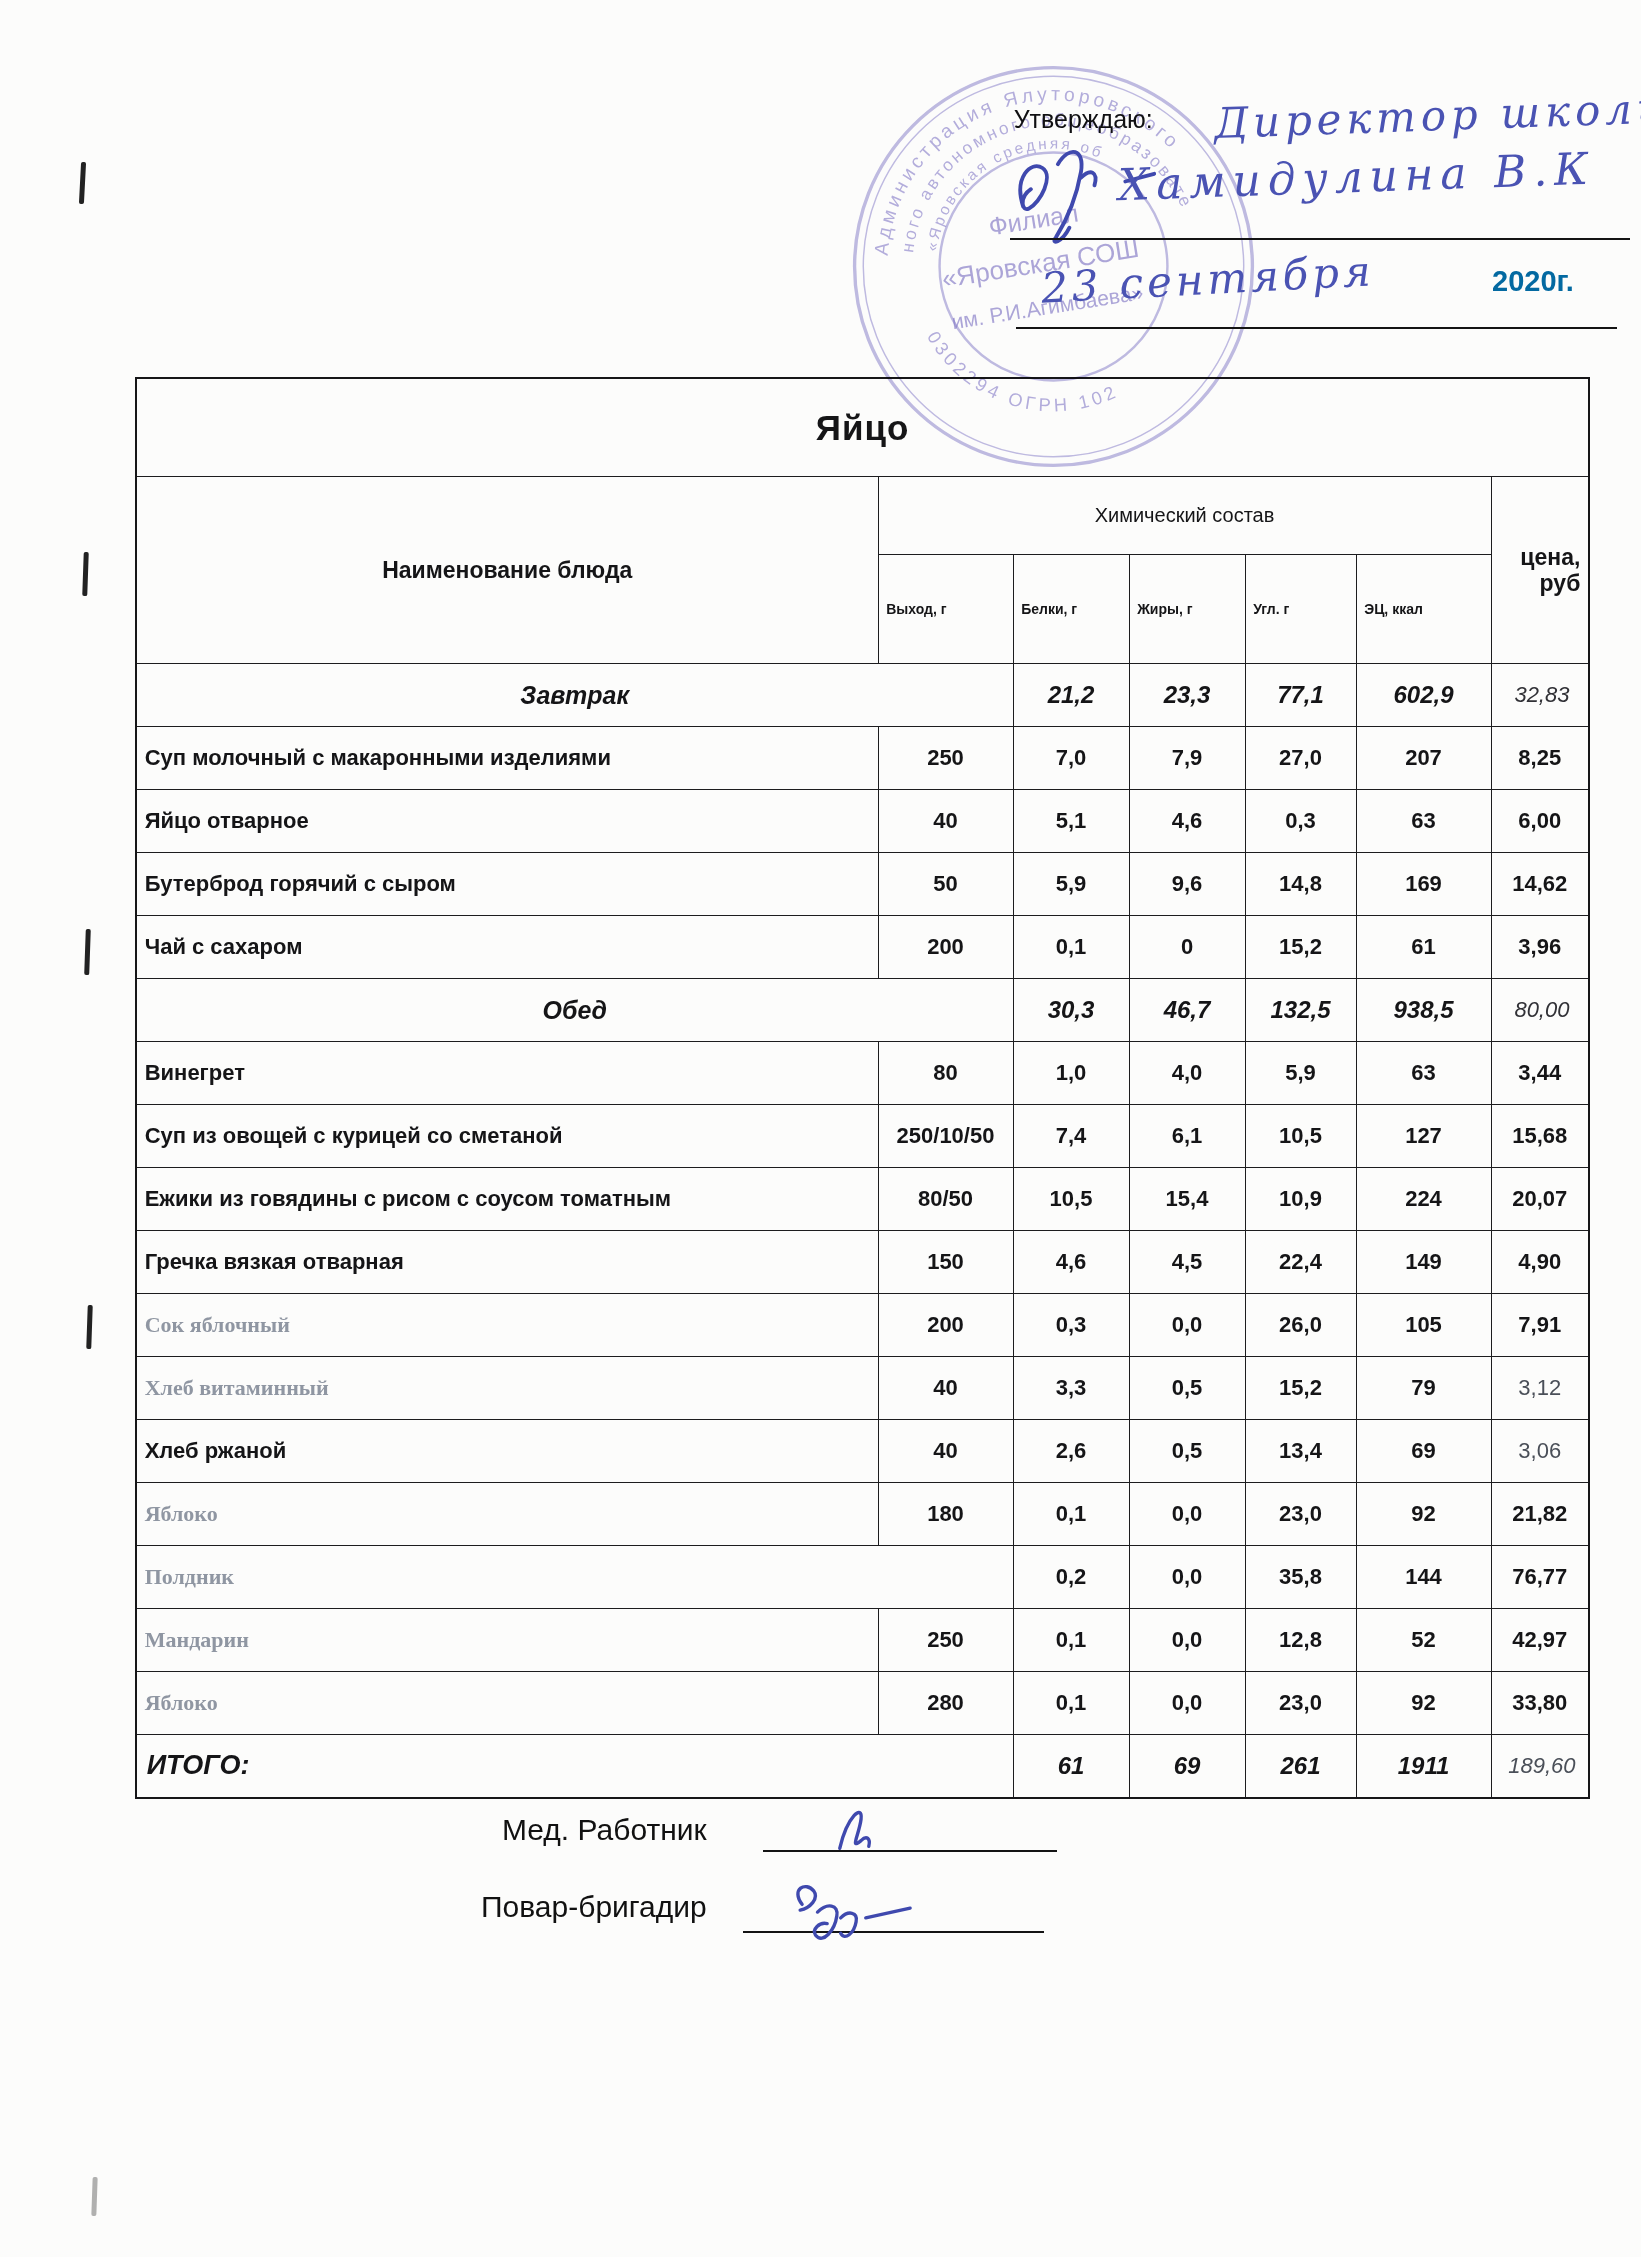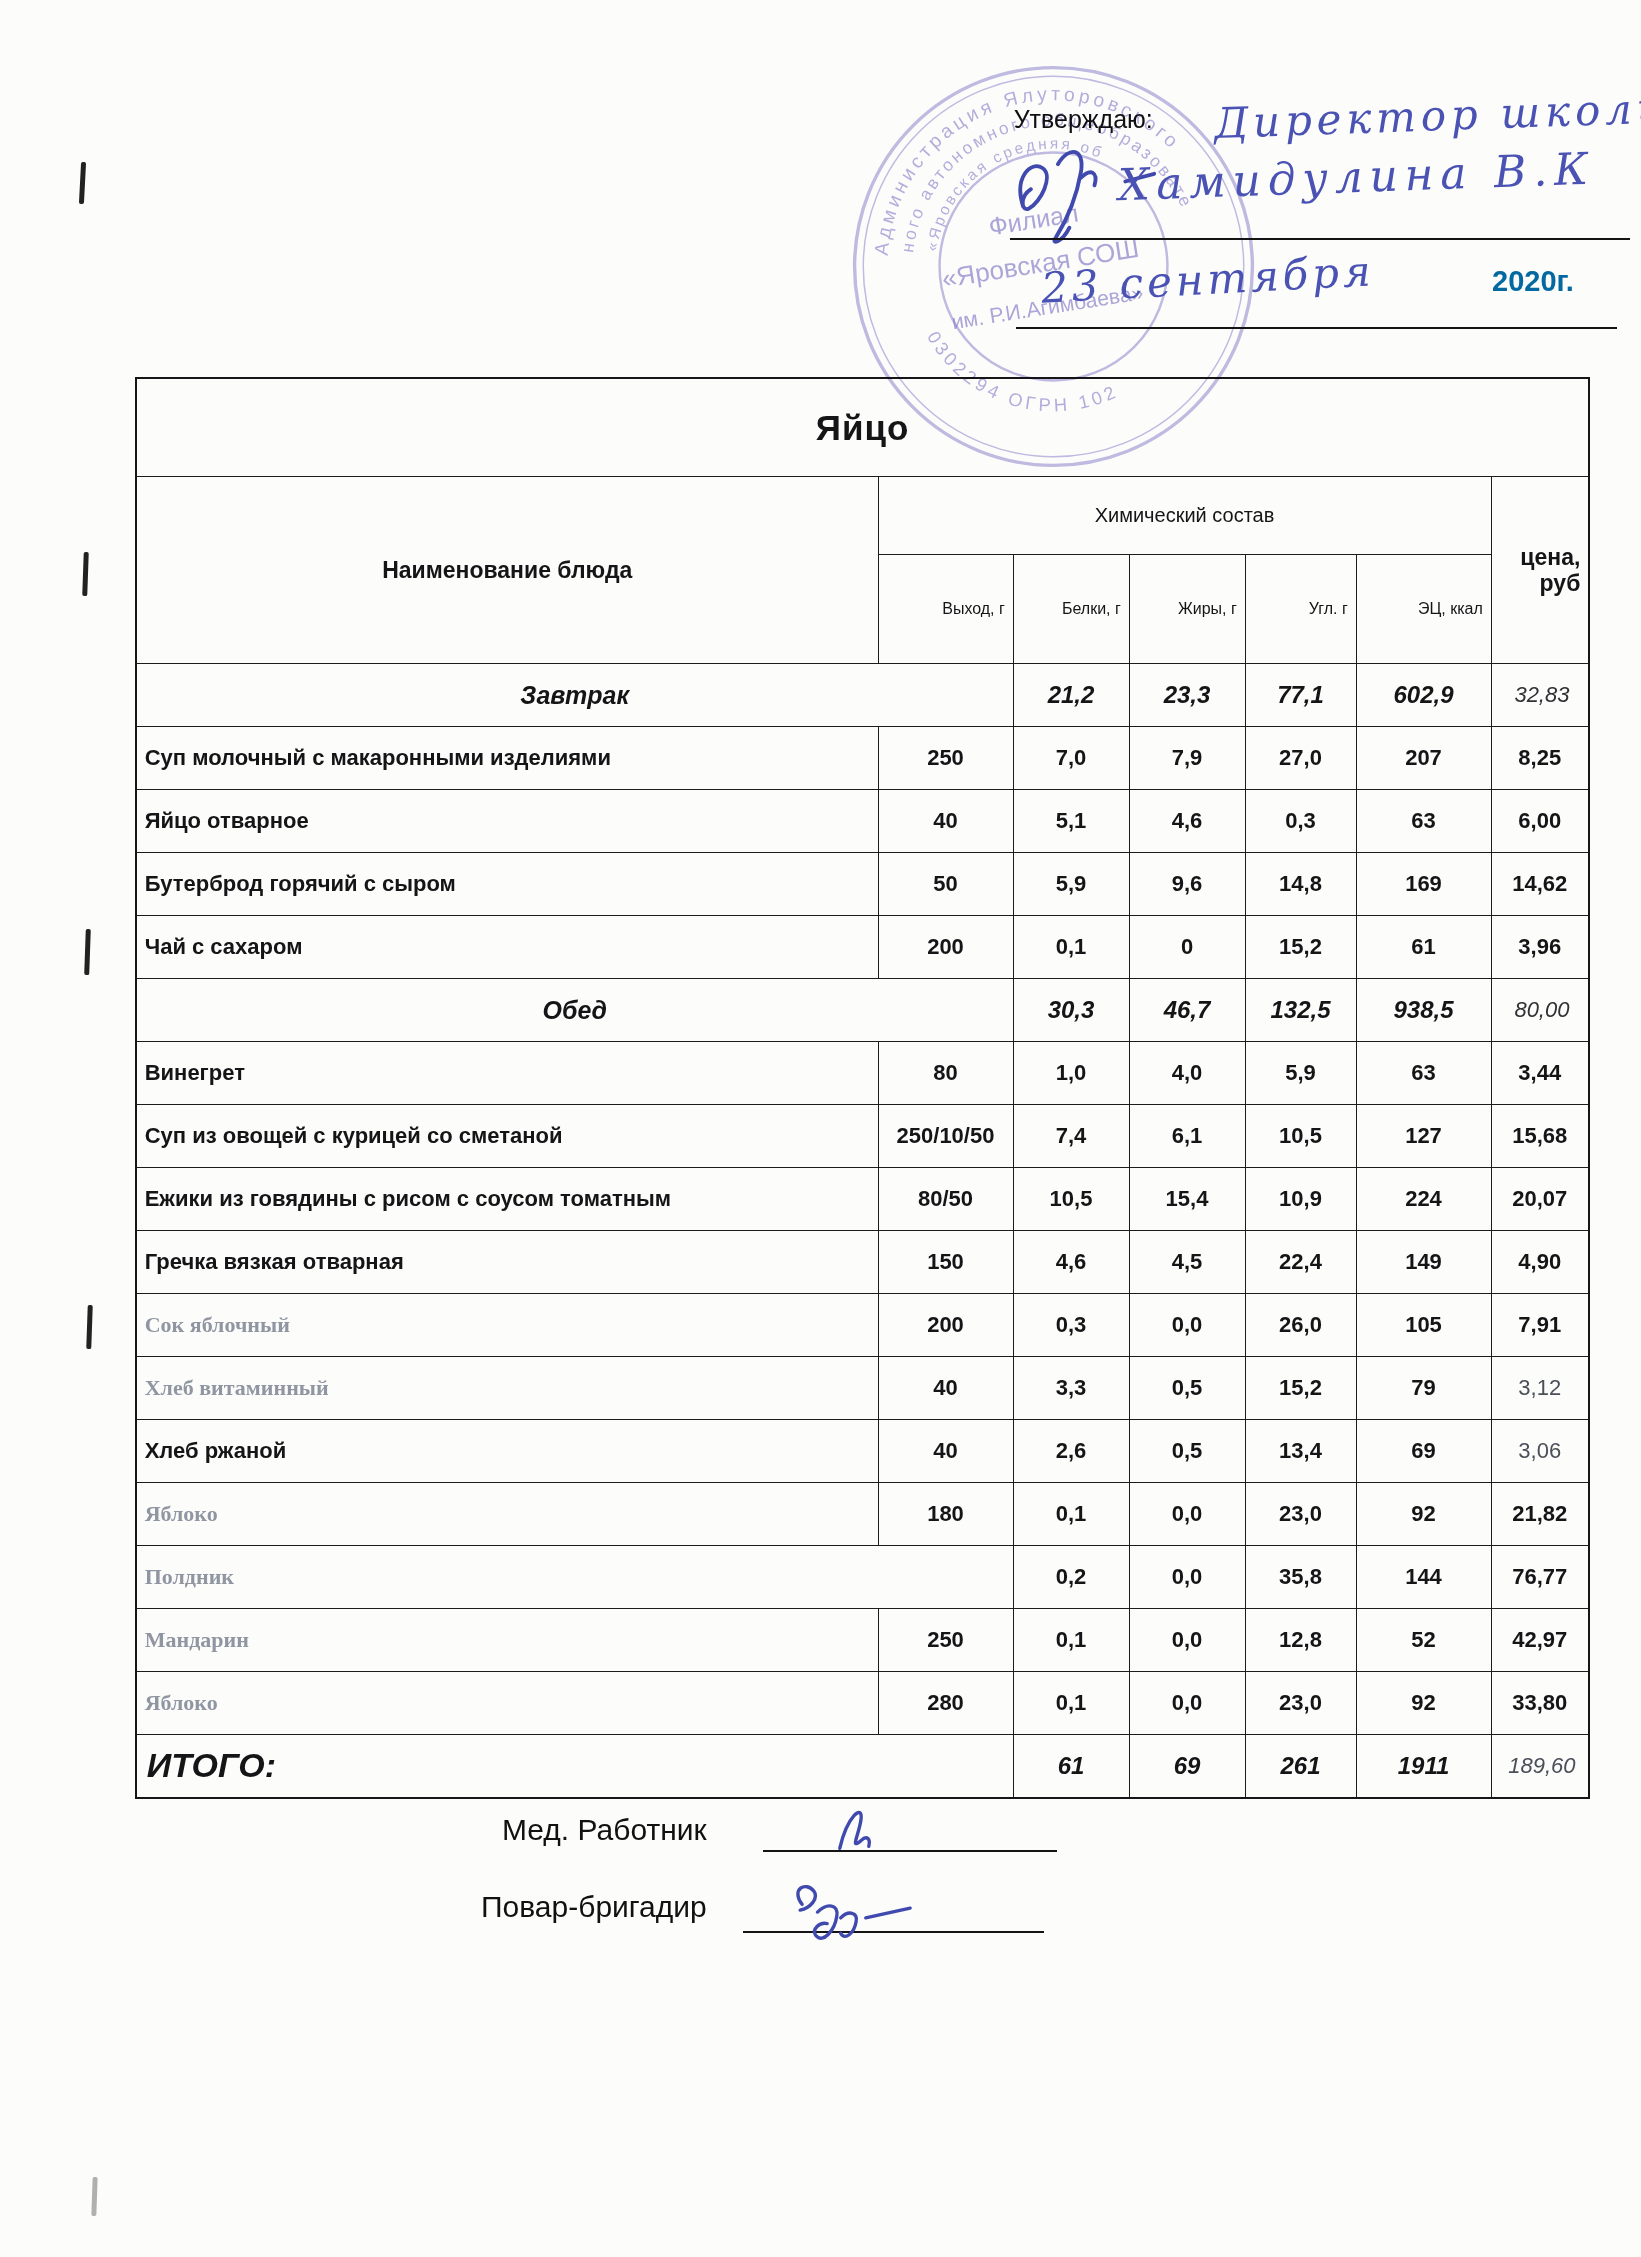--- a/index.html
+++ b/index.html
@@ -22,27 +22,27 @@
   
   .stamp{position:absolute;left:843px;top:56px;z-index:5;mix-blend-mode:multiply;opacity:.85;}
   
   .menu-table{position:absolute;left:135px;top:377px;width:1453px;z-index:4;
               border-collapse:collapse;table-layout:fixed;background:transparent;}
   .menu-table td,.menu-table th{border:1.9px solid #1c1c1e;padding:0 7.7px;overflow:hidden;}
   .menu-table{border:2.9px solid #161618;}
   .title-cell{height:97px;font-size:35px;font-weight:bold;text-align:center;letter-spacing:1px;border-bottom-width:2.9px;}
   .hdr-name{font-size:23px;font-weight:bold;text-align:center;}
   .hdr-chem{height:77px;font-size:20px;font-weight:normal;text-align:center;}
-  .hdr-sub th{height:108px;font-size:16px;font-weight:normal;text-align:right;}
+  .hdr-sub th{height:108px;font-size:14px;font-weight:bold;text-align:left;}
   .hdr-price{font-size:23px;font-weight:bold;text-align:right;line-height:1.15;}
   .menu-table tbody tr{height:63px;}
   .c-name{font-size:22px;font-weight:bold;text-align:left;padding-left:9.7px;}
   .c-name.section{font-size:25px;font-style:italic;text-align:center;}
   .c-name.subsection{color:#8f96a2;}
-  .c-name.total{font-size:34px;font-style:italic;padding-left:9.7px;}
+  .c-name.total{font-size:27px;font-style:italic;padding-left:9.7px;}
   .c-name.faded{color:#8f96a2;font-family:Liberation Serif, serif;}
   .c-out{font-size:22px;font-weight:bold;text-align:center;}
   .c-val{font-size:22px;font-weight:bold;text-align:center;}
   .row-section .c-val,.row-total .c-val{font-style:italic;font-size:24px;}
   .c-price{font-size:22px;font-weight:bold;text-align:center;}
   .row-section .c-price,.row-total .c-price{font-style:italic;font-weight:400;color:#313136;padding-left:12px;}
   .c-price.light{font-weight:400;color:#4a4f58;}
   
   .footer-line{position:absolute;z-index:6;}
   .f-label{font-size:30px;color:#111;}

